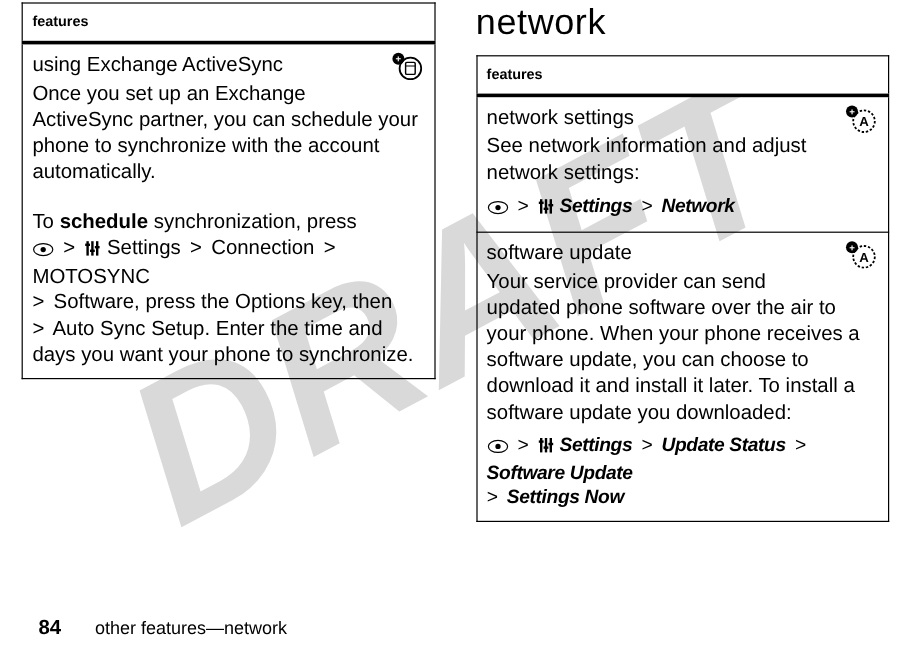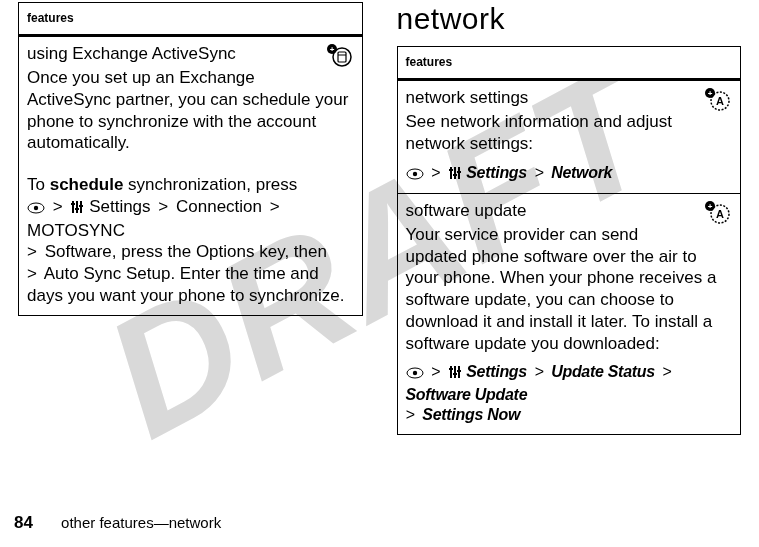--- a/index.html
+++ b/index.html
@@ -74,21 +74,21 @@
   .navline .cond { font-weight: bold; font-family: Arial Narrow, Arial, sans-serif; letter-spacing: -0.3px; }
   .body-p { margin-top: 2px; }
   .body-p + .body-p { margin-top: 20px; }
   .dot {
     display: inline-block;
     vertical-align: -2px;
   }
   .gt { padding: 0 3px; }
   .footer {
     position: absolute;
-    left: 14px;
+    left: 32px;
     bottom: 14px;
     font-size: 15px;
     z-index: 1;
   }
   .footer .pnum { font-weight: bold; font-size: 17px; margin-right: 24px; }
 </style>
 </head>
 <body>
 
 <div class="watermark">DRAFT</div>

